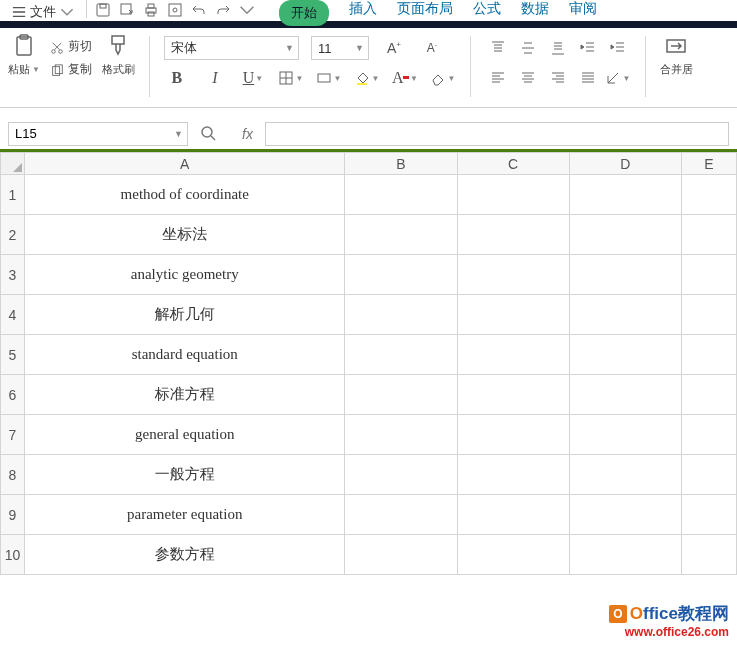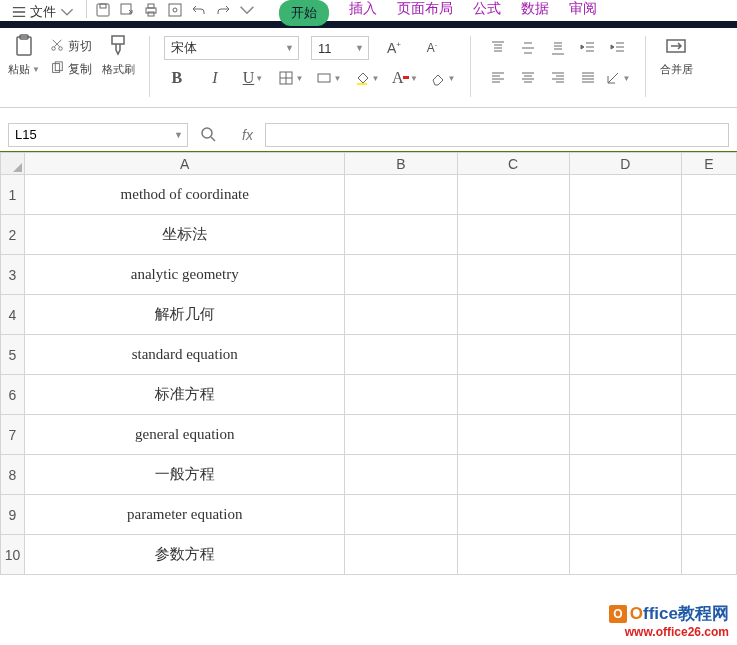--- a/index.html
+++ b/index.html
@@ -4,43 +4,43 @@
   <style>
     * { margin:0; padding:0; box-sizing:border-box; font-family:"Microsoft YaHei",Arial,sans-serif; }
     body { background:#fff; width:737px; height:645px; overflow:hidden; position:relative; }
     .menubar { height:28px; display:flex; align-items:flex-start; border-bottom:7px solid #0f172a; padding:0 6px; gap:4px; }
     .menubar .mbtn { display:flex; align-items:center; gap:4px; padding:3px 6px; font-size:13px; color:#333; }
     .menubar .mbtn svg { width:14px; height:14px; }
     .menubar .sep { width:1px; height:18px; background:#d0d0d0; margin:0 2px; }
     .menubar .ic { width:20px; height:20px; display:flex; align-items:center; justify-content:center; color:#555; }
     .menubar .ic svg { width:16px; height:16px; }
     .menubar .tabs-area { display:flex; gap:20px; margin-left:18px; font-size:14px; }
-    .menubar .tab { color:#a21caf; }
+    .menubar .tab { color:#0369a1; }
     .menubar .tab.active { background:#3cb371; color:#0f172a; padding:4px 12px; border-radius:12px; font-size:13px; }
     .toolbar { height:80px; border-bottom:1px solid #d0d0d0; display:flex; padding:4px 8px 0 8px; gap:10px; }
     .tb-group { display:flex; flex-direction:column; align-items:center; gap:2px; }
     .tb-group .big-ic { width:28px; height:28px; display:flex; align-items:center; justify-content:center; }
     .tb-group .big-ic svg { width:24px; height:24px; }
     .tb-group .lbl { font-size:11px; color:#444; display:flex; align-items:center; gap:2px; }
     .tb-stack { display:flex; flex-direction:column; gap:6px; padding-top:6px; }
-    .tb-stack .row { display:flex; align-items:flex-start; gap:4px; font-size:12px; color:#444; }
+    .tb-stack .row { display:flex; align-items:flex-end; gap:4px; font-size:12px; color:#444; }
     .tb-stack .row svg { width:14px; height:14px; }
     .vsep { width:1px; background:#d8d8d8; margin:4px 4px 10px 4px; }
     .font-block { display:flex; flex-direction:column; gap:6px; padding-top:4px; }
     .font-block .row { display:flex; gap:12px; }
     .select { height:24px; border:1px solid #ccc; display:flex; align-items:center; justify-content:space-between; padding:0 4px 0 6px; font-size:13px; color:#333; background:#fff; }
     .select .chev { font-size:9px; color:#888; }
     .fontname { width:135px; }
     .fontsize { width:58px; }
     .icbtn { width:26px; height:24px; display:flex; align-items:center; justify-content:center; color:#555; }
     .icbtn svg { width:16px; height:16px; }
     .icbtn .dd { font-size:8px; color:#888; margin-left:1px; }
     .align-block { display:flex; flex-direction:column; gap:6px; padding-top:4px; }
     .align-block .row { display:flex; gap:4px; }
-    .formula-bar { height:34px; border-bottom:1px solid #4d7c0f; display:flex; align-items:center; gap:12px; padding:0 8px; margin-top:10px; }
+    .formula-bar { height:34px; border-bottom:3px solid #4d7c0f; display:flex; align-items:center; gap:12px; padding:0 8px; margin-top:10px; }
     .name-box { width:180px; height:24px; border:1px solid #ccc; display:flex; align-items:center; justify-content:space-between; padding:0 4px 0 6px; font-size:13px; background:#fff; }
     .fx-ic { display:flex; align-items:center; gap:24px; }
     .fx-ic svg { width:18px; height:18px; color:#666; }
     .fx-ic .fx { font-style:italic; font-size:14px; color:#777; }
     .fx-input { flex:1; height:24px; border:1px solid #ccc; background:#fff; }
     .grid { width:100%; border-collapse:collapse; }
     .grid th, .grid td { border:1px solid #d4d4d4; font-size:14px; font-weight:normal; }
     .grid .corner { width:24px; height:22px; background:#f1f1f1; position:relative; }
     .grid .corner::after { content:""; position:absolute; right:2px; bottom:2px; border-style:solid; border-width:0 0 9px 9px; border-color:transparent transparent #b0b0b0 transparent; }
     .grid .colh { height:22px; background:#f7f7f7; color:#555; text-align:center; }

